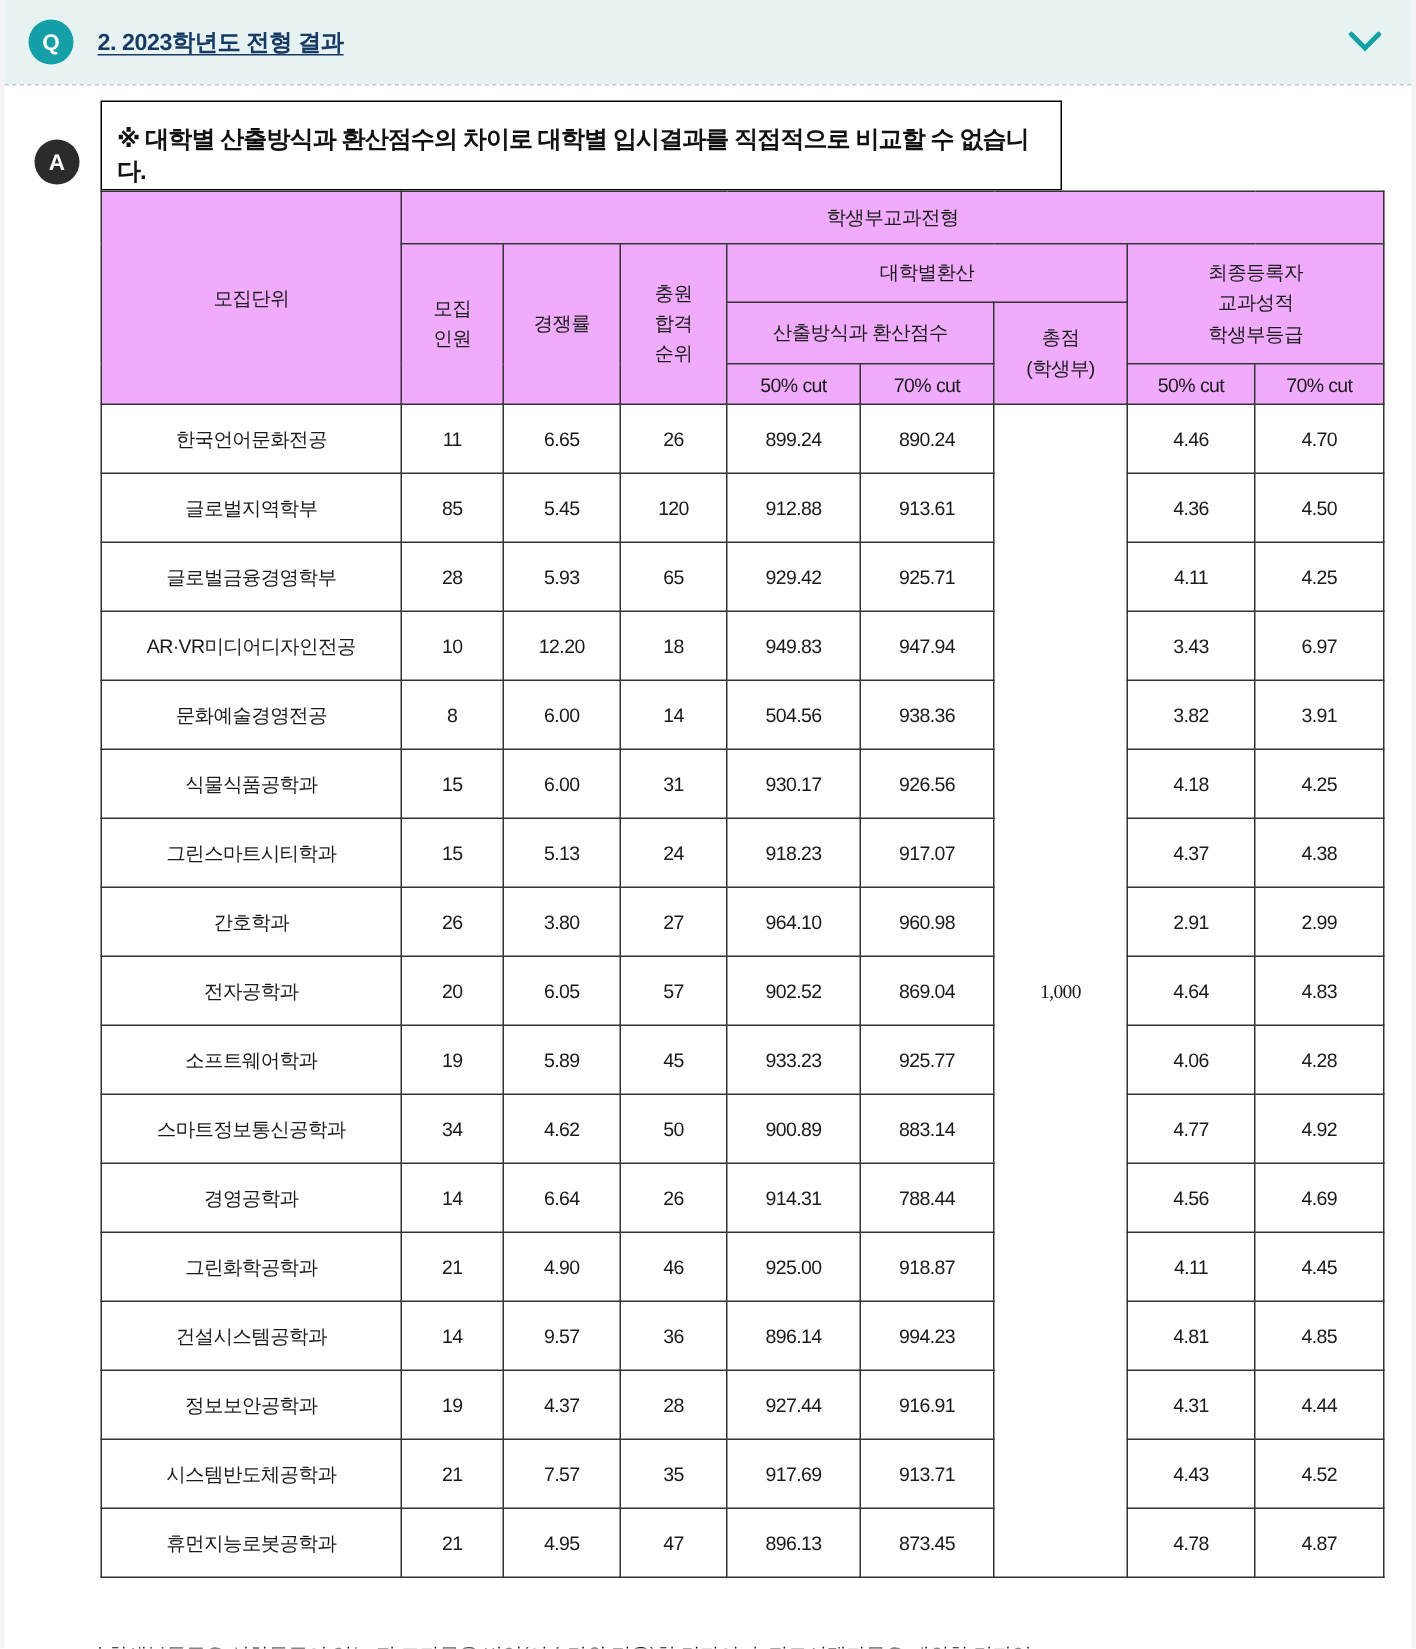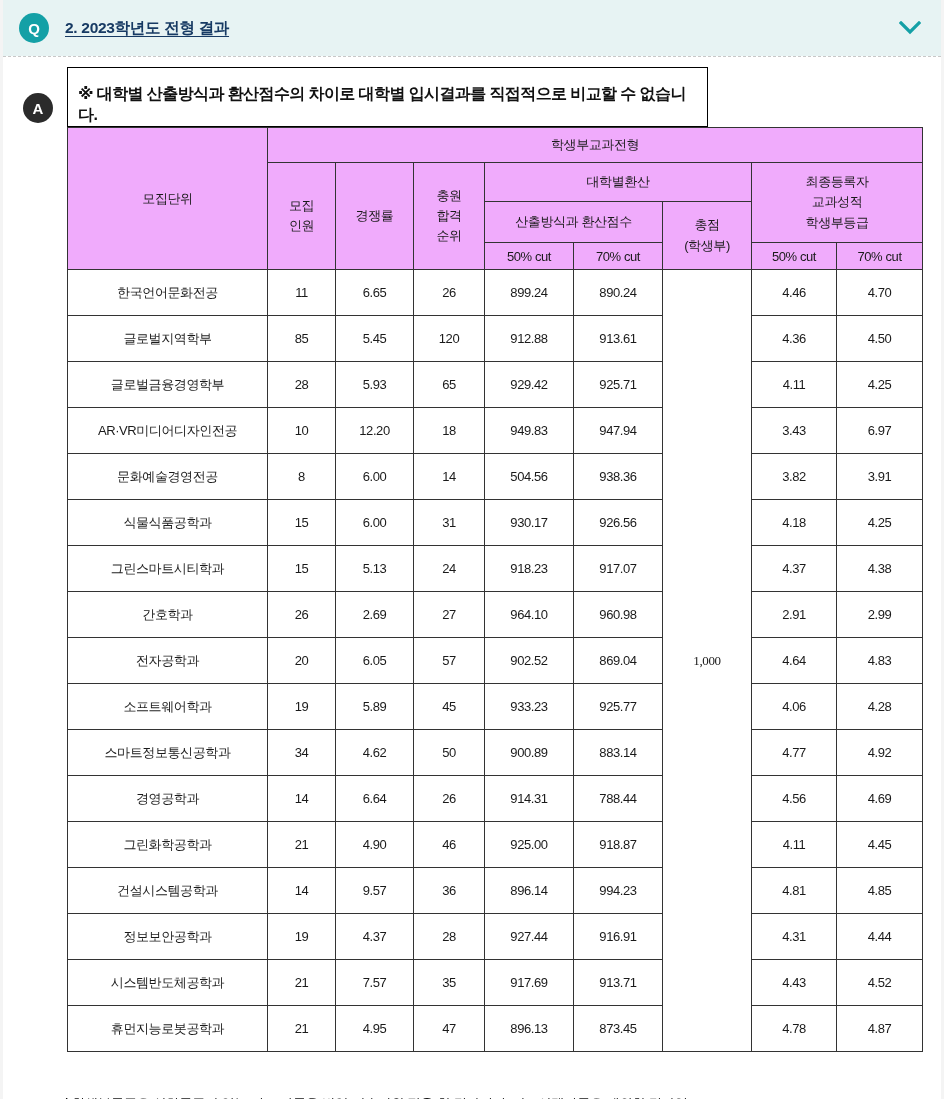--- a/index.html
+++ b/index.html
@@ -311,21 +311,21 @@
               <td class="num">5.13</td>
               <td class="num">24</td>
               <td class="num">918.23</td>
               <td class="num">917.07</td>
               <td class="num">4.37</td>
               <td class="num">4.38</td>
             </tr>
             <tr>
               <td class="unit">간호학과</td>
               <td class="num">26</td>
-              <td class="num">2.69</td>
+              <td class="num">3.80</td>
               <td class="num">27</td>
               <td class="num">964.10</td>
               <td class="num">960.98</td>
               <td class="num">2.91</td>
               <td class="num">2.99</td>
             </tr>
             <tr>
               <td class="unit">전자공학과</td>
               <td class="num">20</td>
               <td class="num">6.05</td>

